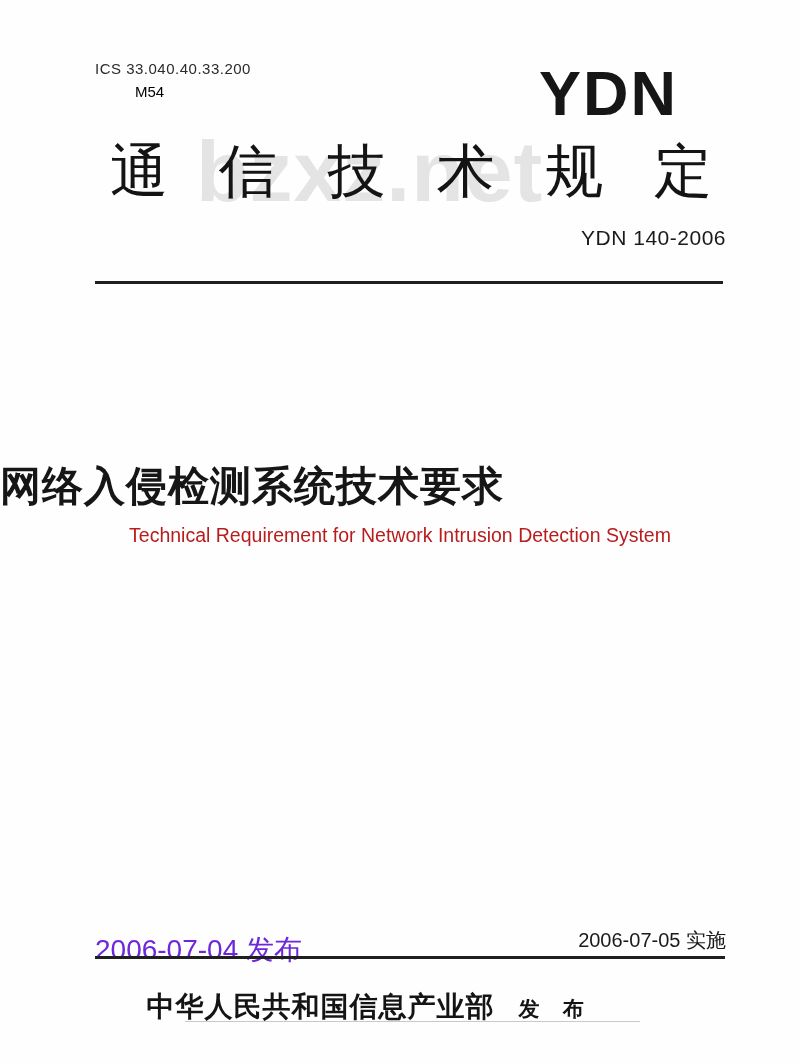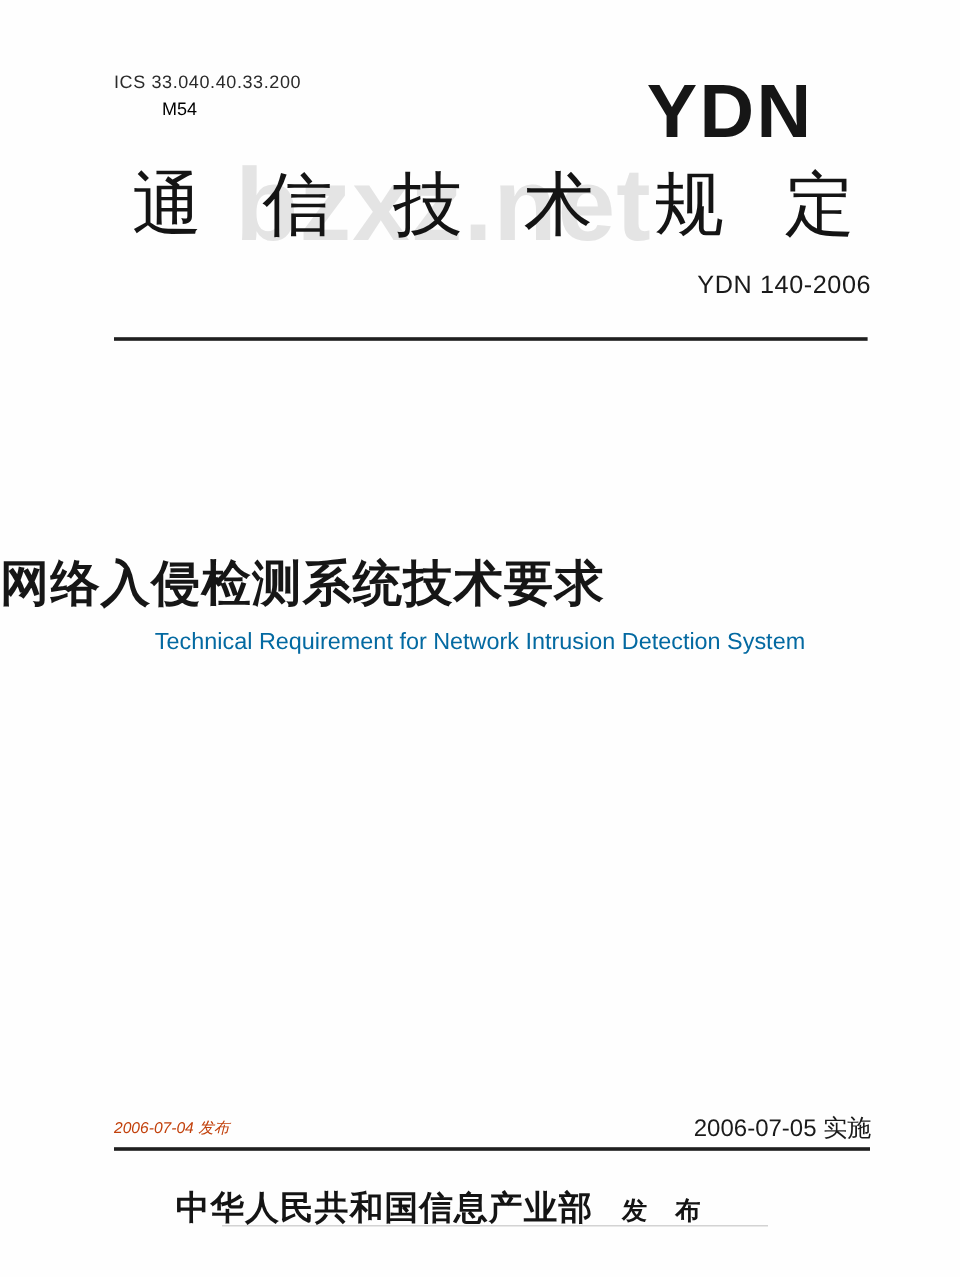--- a/index.html
+++ b/index.html
@@ -115,31 +115,30 @@
     letter-spacing: 1px;
     color: #161616;
   }
   .doc-subtitle {
     position: absolute;
     left: 0;
     top: 524px;
     width: 800px;
     text-align: center;
     font-size: 19.5px;
-    color: #0369a1;
+    color: #b91c1c;
   }
 
   
   .issue-date {
     position: absolute;
     left: 95px;
     top: 931px;
-    font-size: 13px;
-    color: #c2410c;
-    font-style: italic;
+    font-size: 28px;
+    color: #6d28d9;
   }
   .implement-date {
     position: absolute;
     right: 74px;
     top: 927px;
     font-size: 20px;
     color: #1a1a1a;
   }
 
   

